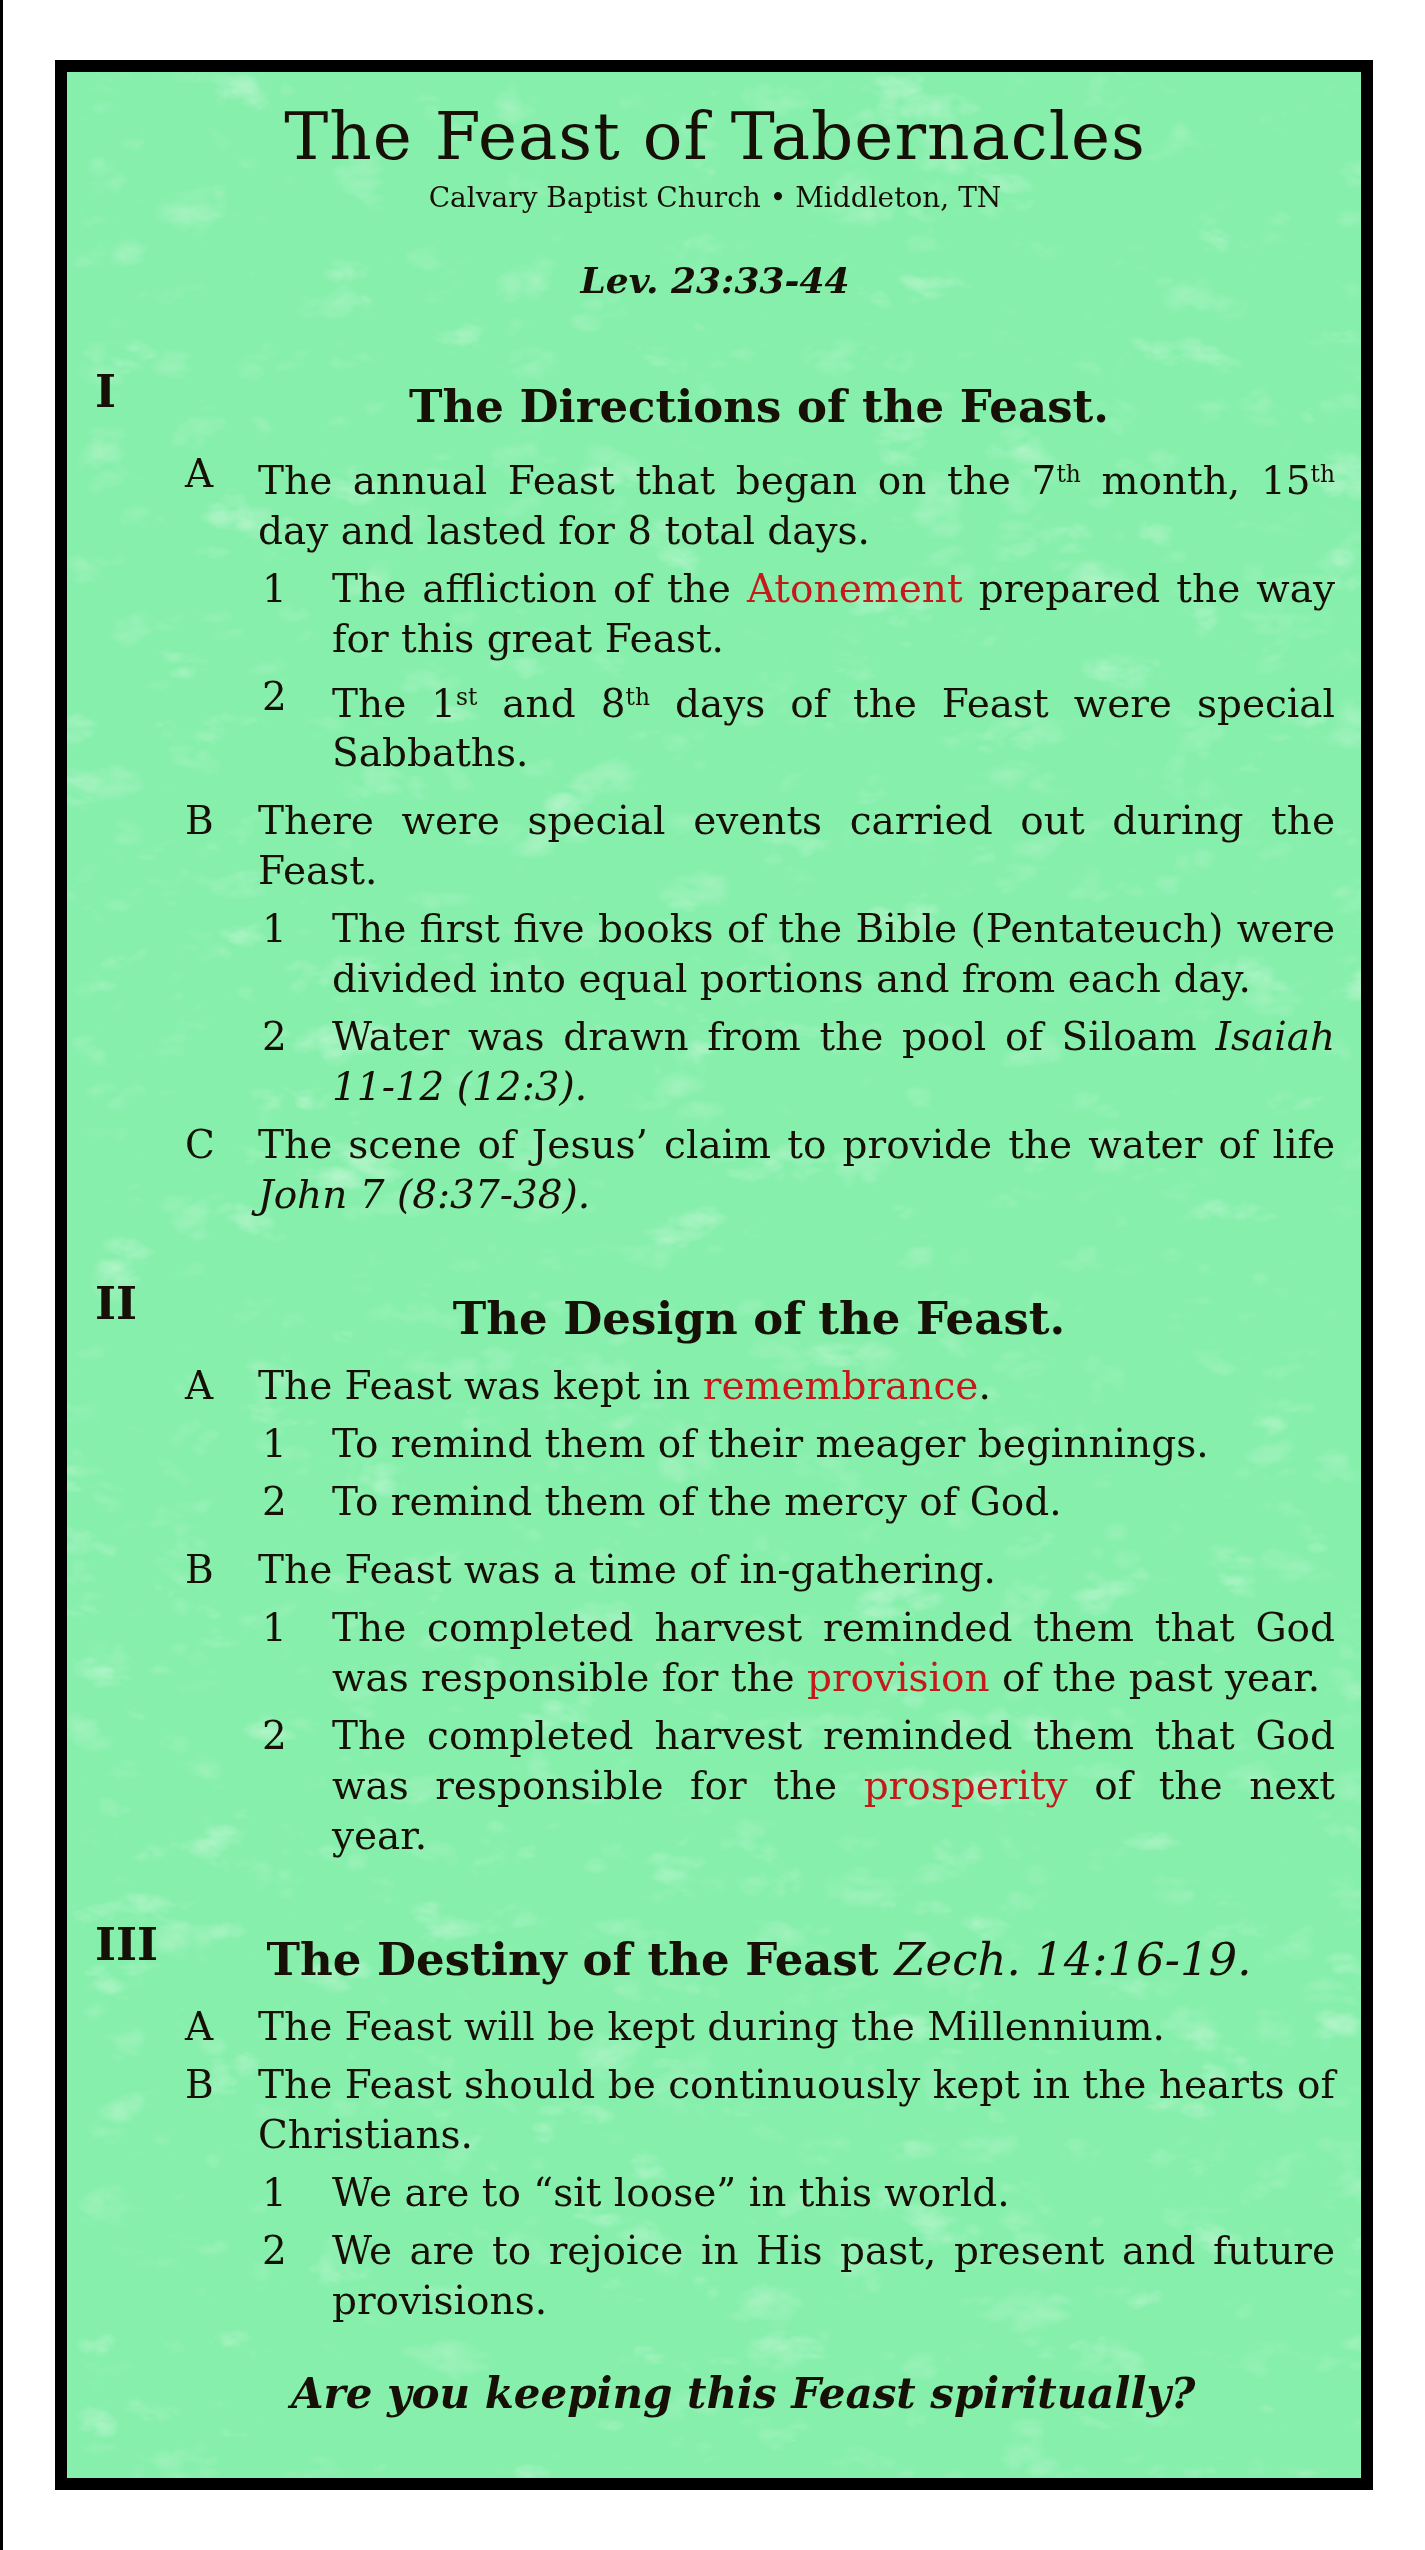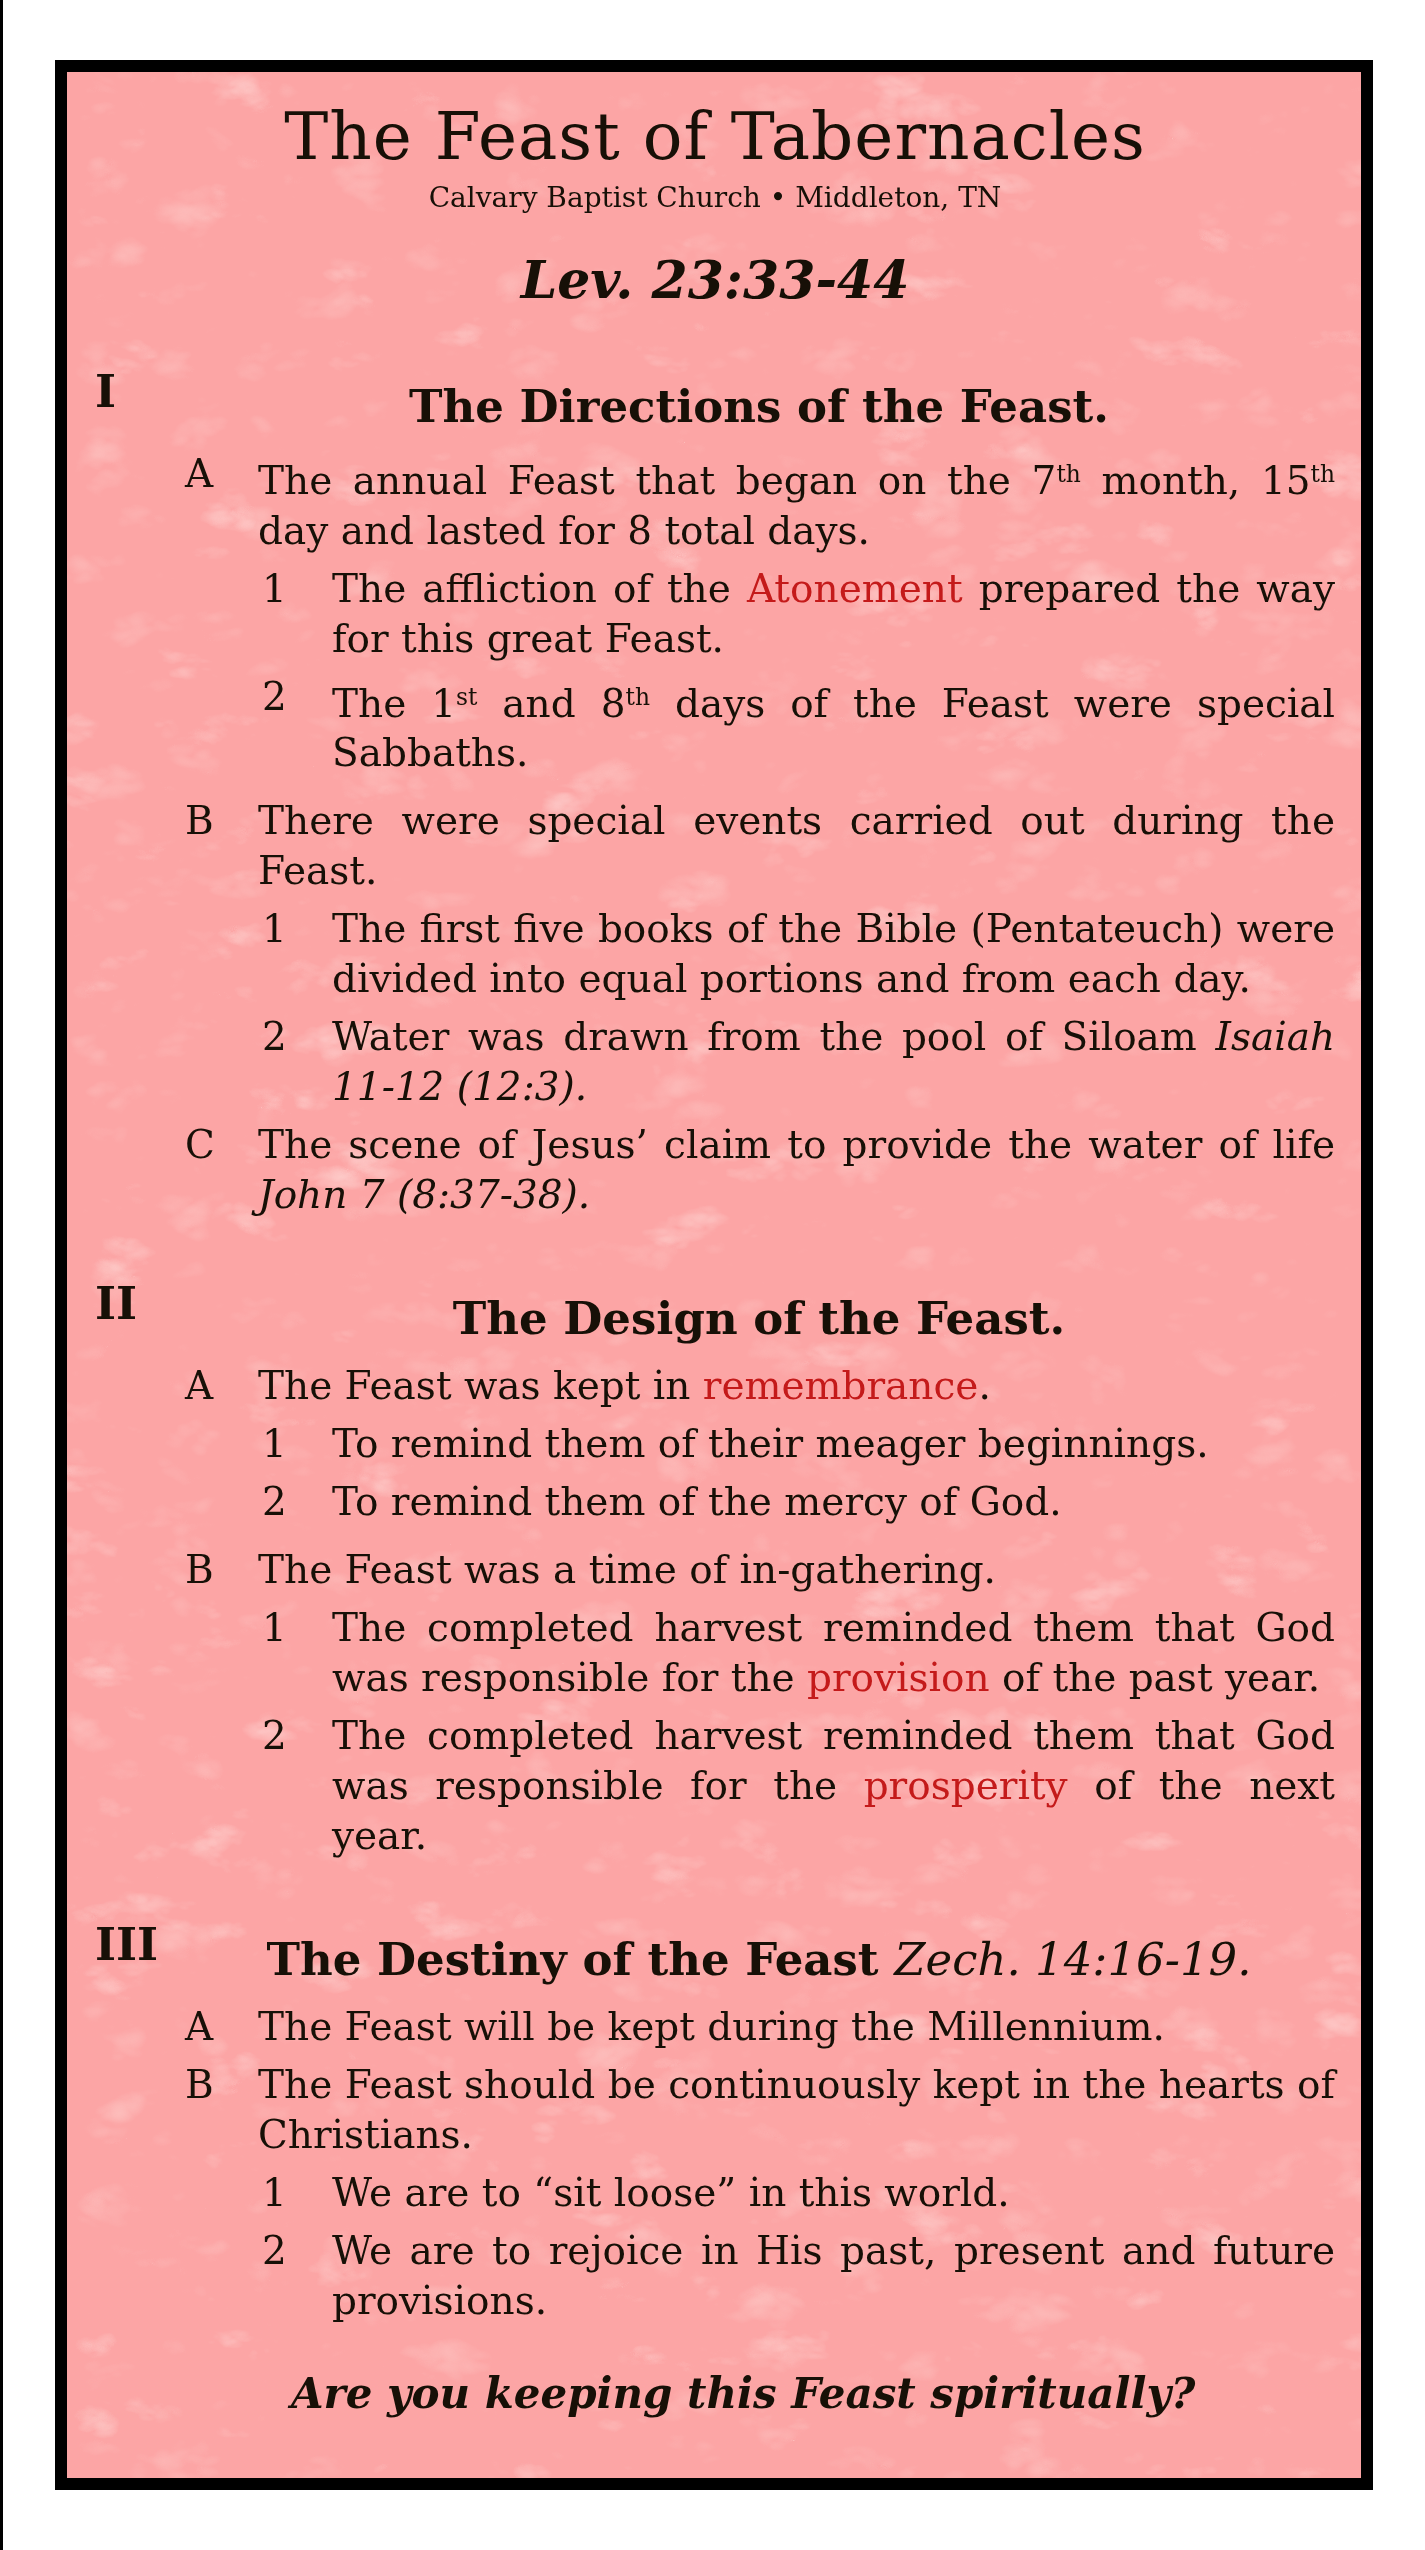--- a/index.html
+++ b/index.html
@@ -4,31 +4,31 @@
 <style>
   html,body{margin:0;padding:0;}
   body{
     width:1425px;height:2550px;position:relative;background:#ffffff;
     font-family:"DejaVu Serif","Liberation Serif",serif;
     color:#171007;overflow:hidden;
   }
   .scan-edge{position:absolute;left:0;top:0;width:3px;height:2550px;background:#000;}
   .doc{
     position:absolute;left:55px;top:60px;width:1318px;height:2430px;
-    box-sizing:border-box;border:12px solid #000;background:#fca5a5;
+    box-sizing:border-box;border:12px solid #000;background:#86efac;
   }
   .texture{position:absolute;left:0;top:0;width:100%;height:100%;pointer-events:none;}
   .content{position:relative;height:100%;box-sizing:border-box;padding:14px 26px 0 28px;}
   .title{
     text-align:center;font-size:66px;line-height:78px;margin-top:12px;
     letter-spacing:1px;
   }
   .subtitle{text-align:center;font-size:28px;line-height:40px;margin-top:2px;}
   .scripture{
-    text-align:center;font-size:52px;line-height:56px;margin-top:34px;
+    text-align:center;font-size:36px;line-height:56px;margin-top:34px;
     font-weight:bold;font-style:italic;
   }
   #outline{font-size:39px;line-height:50px;}
   .sec{margin-top:56px;}
   .row{display:flex;align-items:flex-start;}
   .lbl{flex:none;}
   .txt{flex:1 1 auto;text-align:justify;}
   .heading{font-weight:bold;font-size:45px;line-height:56px;margin-bottom:14px;}
   .heading .txt{text-align:center;margin-top:15px;}
   .lbl0{width:88px;}

